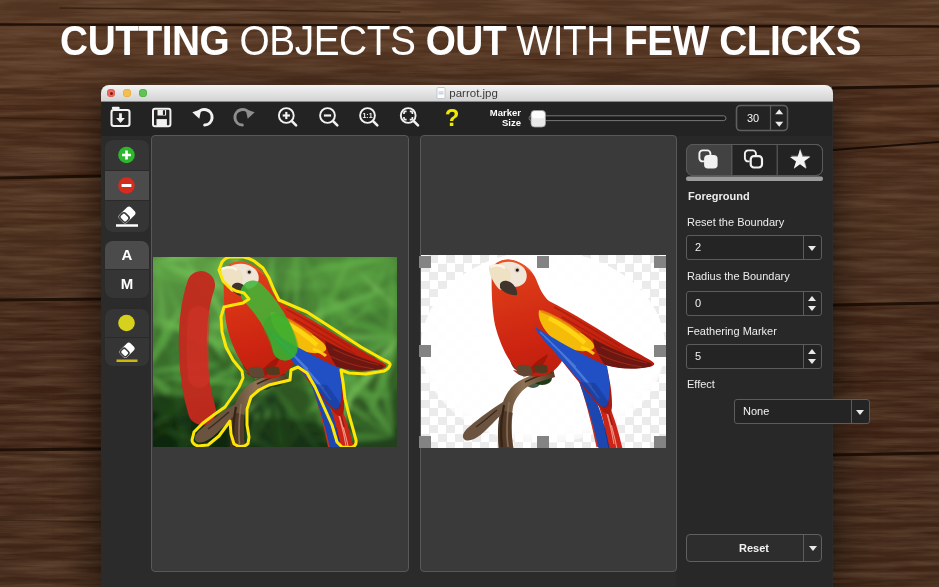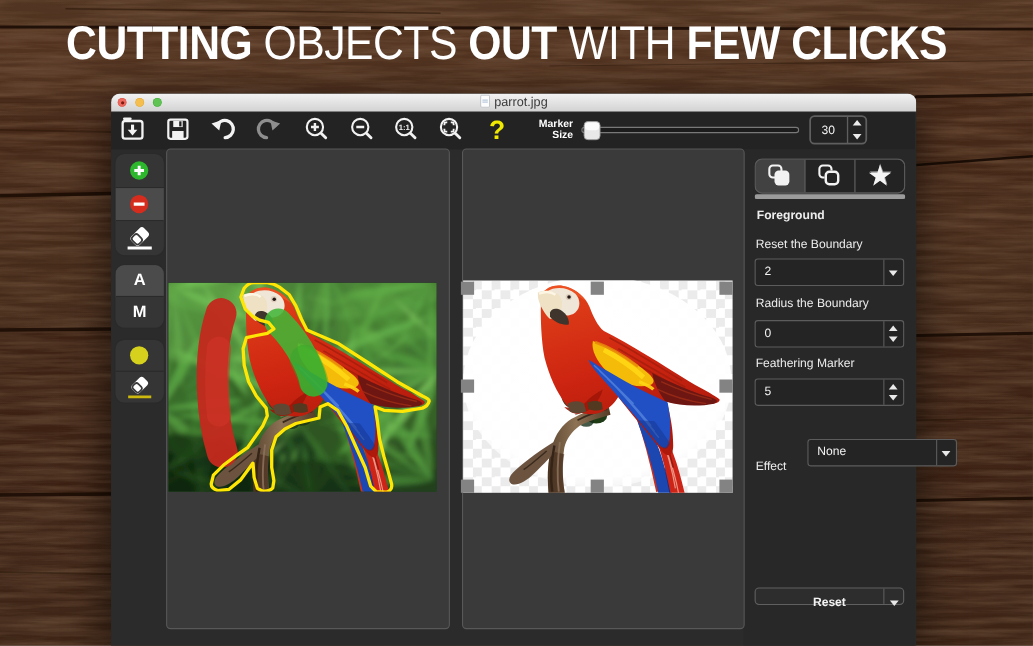--- a/index.html
+++ b/index.html
@@ -589,16 +589,16 @@
       <rect x="0" y="32.5" width="137" height="4.5" rx="2" fill="#9b9b9b"></rect>
     </svg>
   </div>
   <div class="lab" style="left:688px;top:190px;font-weight:700;">Foreground</div>
   <div class="lab" style="left:687px;top:216px;">Reset the Boundary</div>
   <div class="field" style="top:235px;">2<div class="fsep"></div><div class="arr down" style="right:5px;top:10px;"></div></div>
   <div class="lab" style="left:687px;top:270px;">Radius the Boundary</div>
   <div class="field" style="top:291px;">0<div class="fsep"></div><div class="arr up" style="right:5px;top:4px;"></div><div class="arr down" style="right:5px;top:14px;"></div></div>
   <div class="lab" style="left:687px;top:325px;">Feathering Marker</div>
   <div class="field" style="top:344px;">5<div class="fsep"></div><div class="arr up" style="right:5px;top:4px;"></div><div class="arr down" style="right:5px;top:14px;"></div></div>
-  <div class="lab" style="left:687px;top:378px;margin-top:40px;">Effect</div>
+  <div class="lab" style="left:687px;top:378px;">Effect</div>
   <div class="field" style="top:399px;margin-left:48px;">None<div class="fsep"></div><div class="arr down" style="right:5px;top:10px;"></div></div>
-  <div id="resetbtn" style="position:absolute;left:686px;top:534px;width:136px;height:16px;background:#2d2d2d;border:1px solid #606060;border-radius:4px;box-sizing:border-box;color:#f2f2f2;font-weight:700;font-size:11px;text-align:center;line-height:26px;">Reset<div class="fsep"></div><div class="arr down" style="right:4px;top:11px;"></div></div>
+  <div id="resetbtn" style="position:absolute;left:686px;top:534px;width:136px;height:28px;background:#2d2d2d;border:1px solid #606060;border-radius:4px;box-sizing:border-box;color:#f2f2f2;font-weight:700;font-size:11px;text-align:center;line-height:26px;">Reset<div class="fsep"></div><div class="arr down" style="right:4px;top:11px;"></div></div>
 </div>
 
 </body></html>

